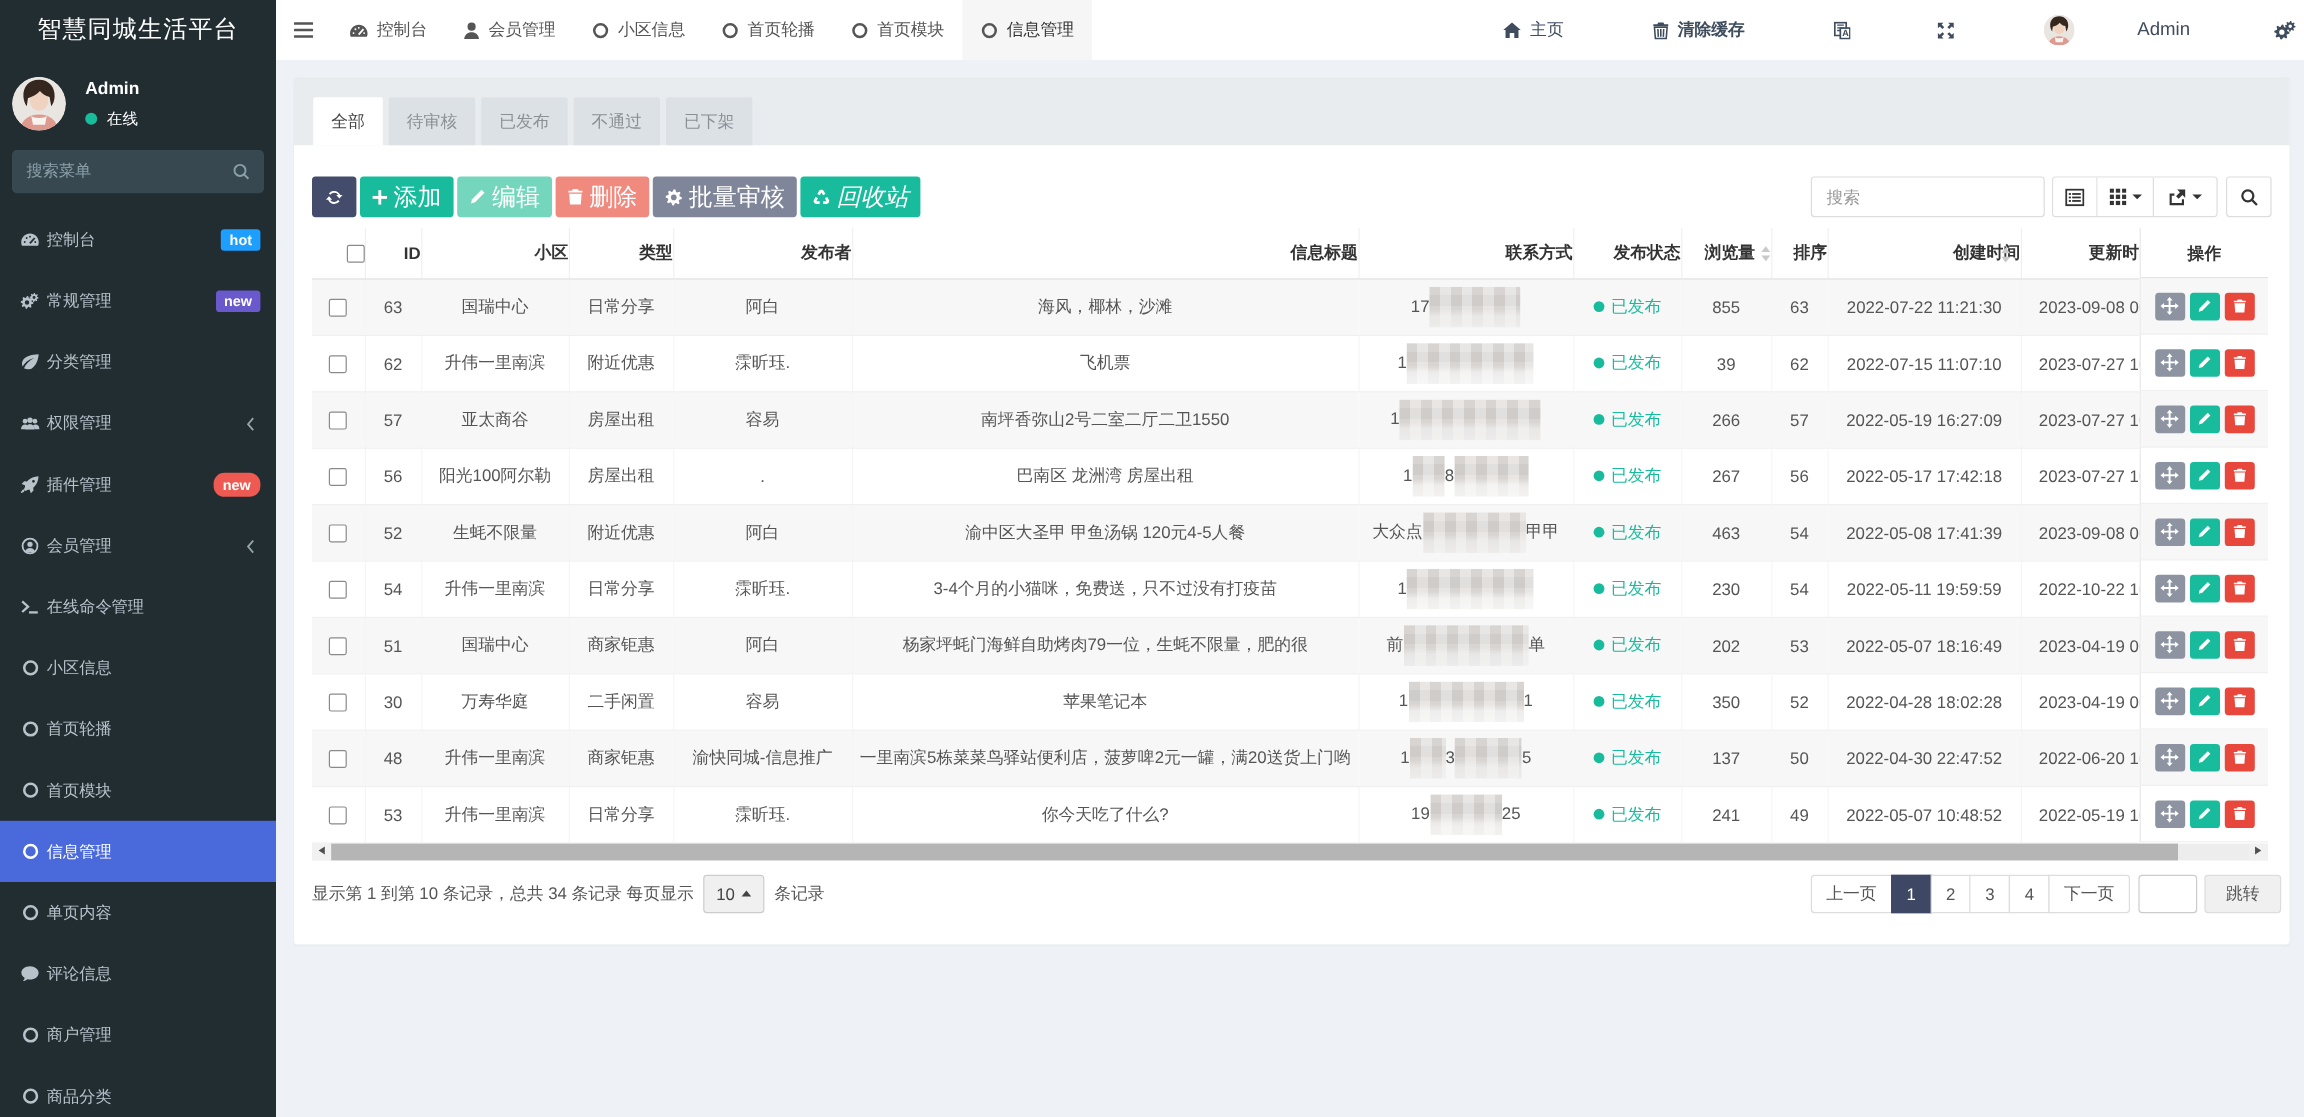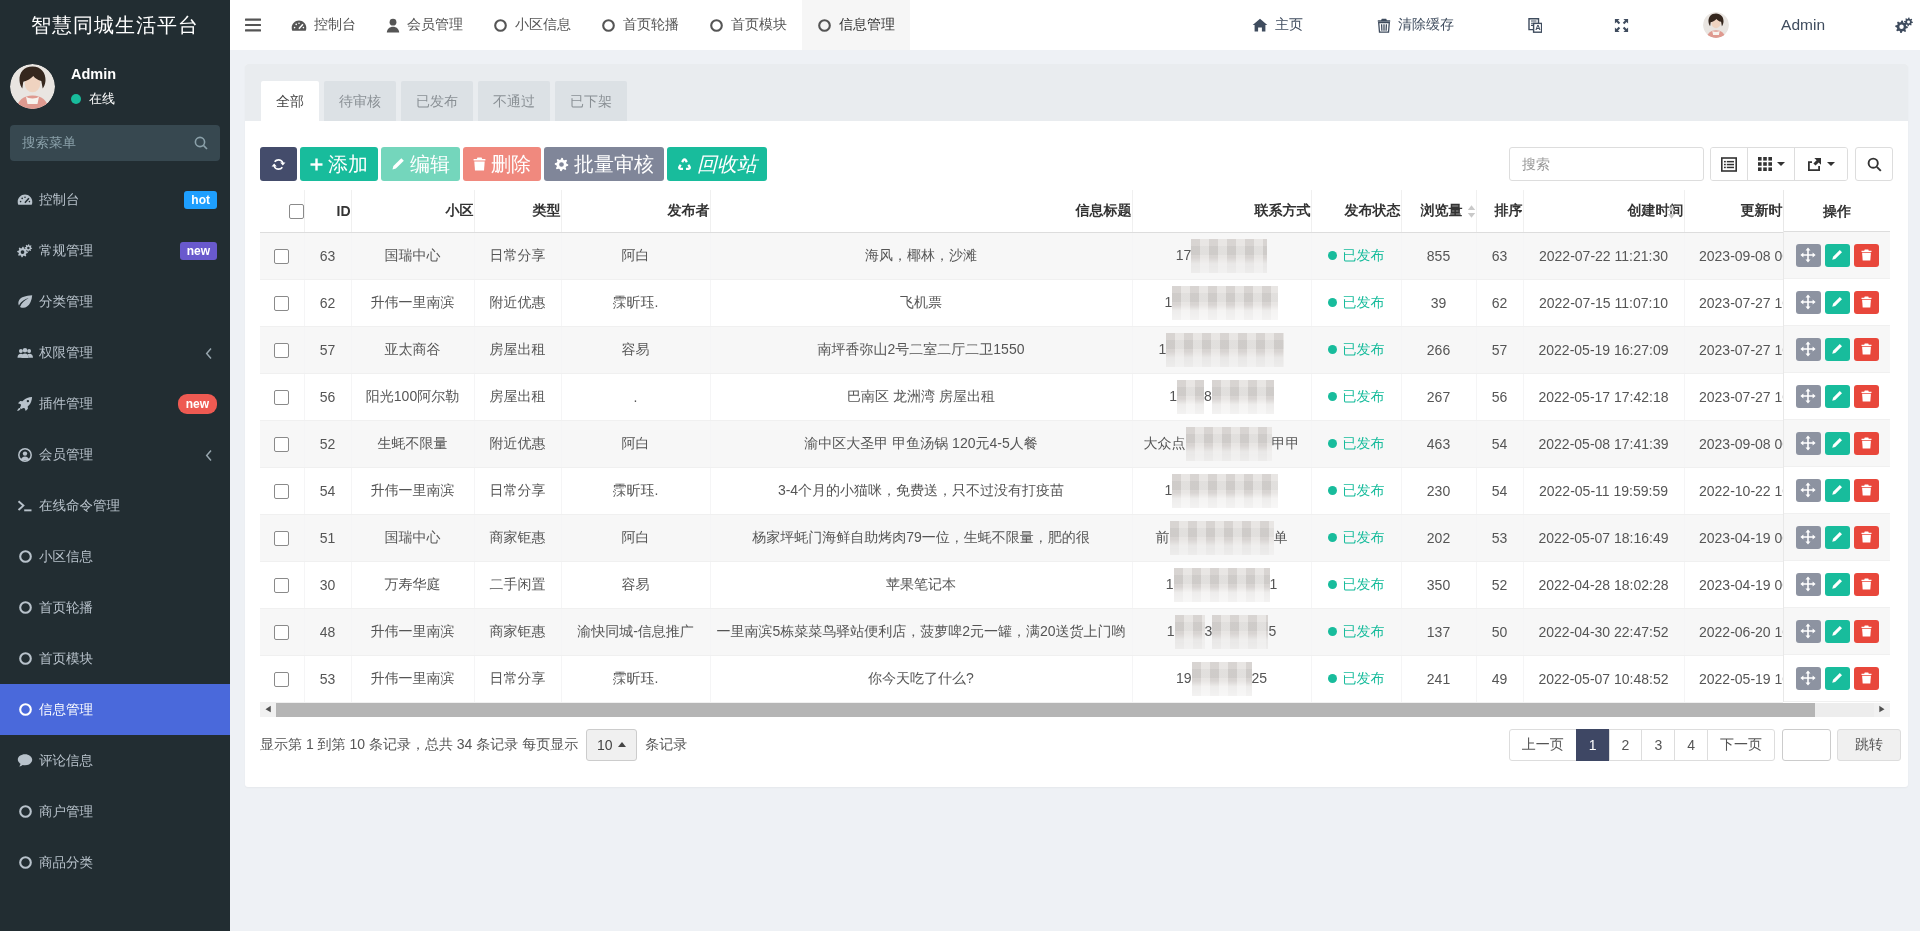--- a/index.html
+++ b/index.html
@@ -212,20 +212,25 @@
     <li><span class="mi">
           <svg width="15" height="15" viewBox="0 0 15 15">
             <circle cx="7.5" cy="7.5" r="5.3" fill="none" stroke="currentColor" stroke-width="2.1"></circle>
           </svg>
         </span>首页模块</li>
     <li class="active"><span class="mi">
           <svg width="15" height="15" viewBox="0 0 15 15">
             <circle cx="7.5" cy="7.5" r="5.3" fill="none" stroke="currentColor" stroke-width="2.1"></circle>
           </svg>
         </span>信息管理</li>
+    <li><span class="mi">
+          <svg width="15" height="15" viewBox="0 0 15 15">
+            <circle cx="7.5" cy="7.5" r="5.3" fill="none" stroke="currentColor" stroke-width="2.1"></circle>
+          </svg>
+        </span>单页内容</li>
     <li><span class="mi">
           <svg width="16" height="15" viewBox="0 0 16 15" fill="currentColor">
             <path d="M8 1.2c-4 0-7.2 2.4-7.2 5.4 0 1.7 1 3.2 2.7 4.2-.1 1-.6 2-1.4 2.8 1.5-.2 2.7-.8 3.6-1.6.7.2 1.5.3 2.3.3 4 0 7.2-2.4 7.2-5.5S12 1.2 8 1.2z"></path>
           </svg>
         </span>评论信息</li>
     <li><span class="mi">
           <svg width="15" height="15" viewBox="0 0 15 15">
             <circle cx="7.5" cy="7.5" r="5.3" fill="none" stroke="currentColor" stroke-width="2.1"></circle>
           </svg>
         </span>商户管理</li>
@@ -274,21 +279,21 @@
         <svg width="16" height="14" viewBox="0 0 16 14" fill="#3f4c5e">
           <path d="M8 .8 15.3 7h-1.9v6.6H9.9V9.4H6.1v4.2H2.6V7H.7z"></path>
         </svg>
         <span style="margin-left:7px;">主页</span>
       </span>
     <span class="nitem" style="margin-left:30px;">
         <svg width="14" height="15" viewBox="0 0 14 15" fill="#3f4c5e">
           <path d="M4.8.8h4.4l.7 1.4h3.3v1.5H.8V2.2h3.3z"></path>
           <path d="M1.7 4.6h10.6l-.8 9.6H2.5zM4.6 6.2l.3 6.5M7 6.2v6.5M9.4 6.2l-.3 6.5" fill="none" stroke="#3f4c5e" stroke-width="1.3"></path>
         </svg>
-        <span style="margin-left:7px;">清除缓存</span>
+        <span style="margin-left:7px;font-weight:bold;">清除缓存</span>
       </span>
     <span class="nitem" style="margin-left:30px;">
         <svg width="14" height="15" viewBox="0 0 14 15" fill="#3f4c5e">
           <path d="M1 .8h9.5v10.8H1z" fill="none" stroke="#3f4c5e" stroke-width="1.4"></path>
           <path d="M3 3h5.5M3 5.2h5.5M3 7.4h3" stroke="#3f4c5e" stroke-width="1.1" fill="none"></path>
           <rect x="5.6" y="5.4" width="8" height="8.8" fill="#fff"></rect>
           <rect x="5.6" y="5.4" width="8" height="8.8" fill="none" stroke="#3f4c5e" stroke-width="1.4"></rect>
           <text x="7.2" y="12.3" font-size="7.5" font-weight="bold" fill="#3f4c5e" font-family="Liberation Sans">A</text>
         </svg>
       </span>

